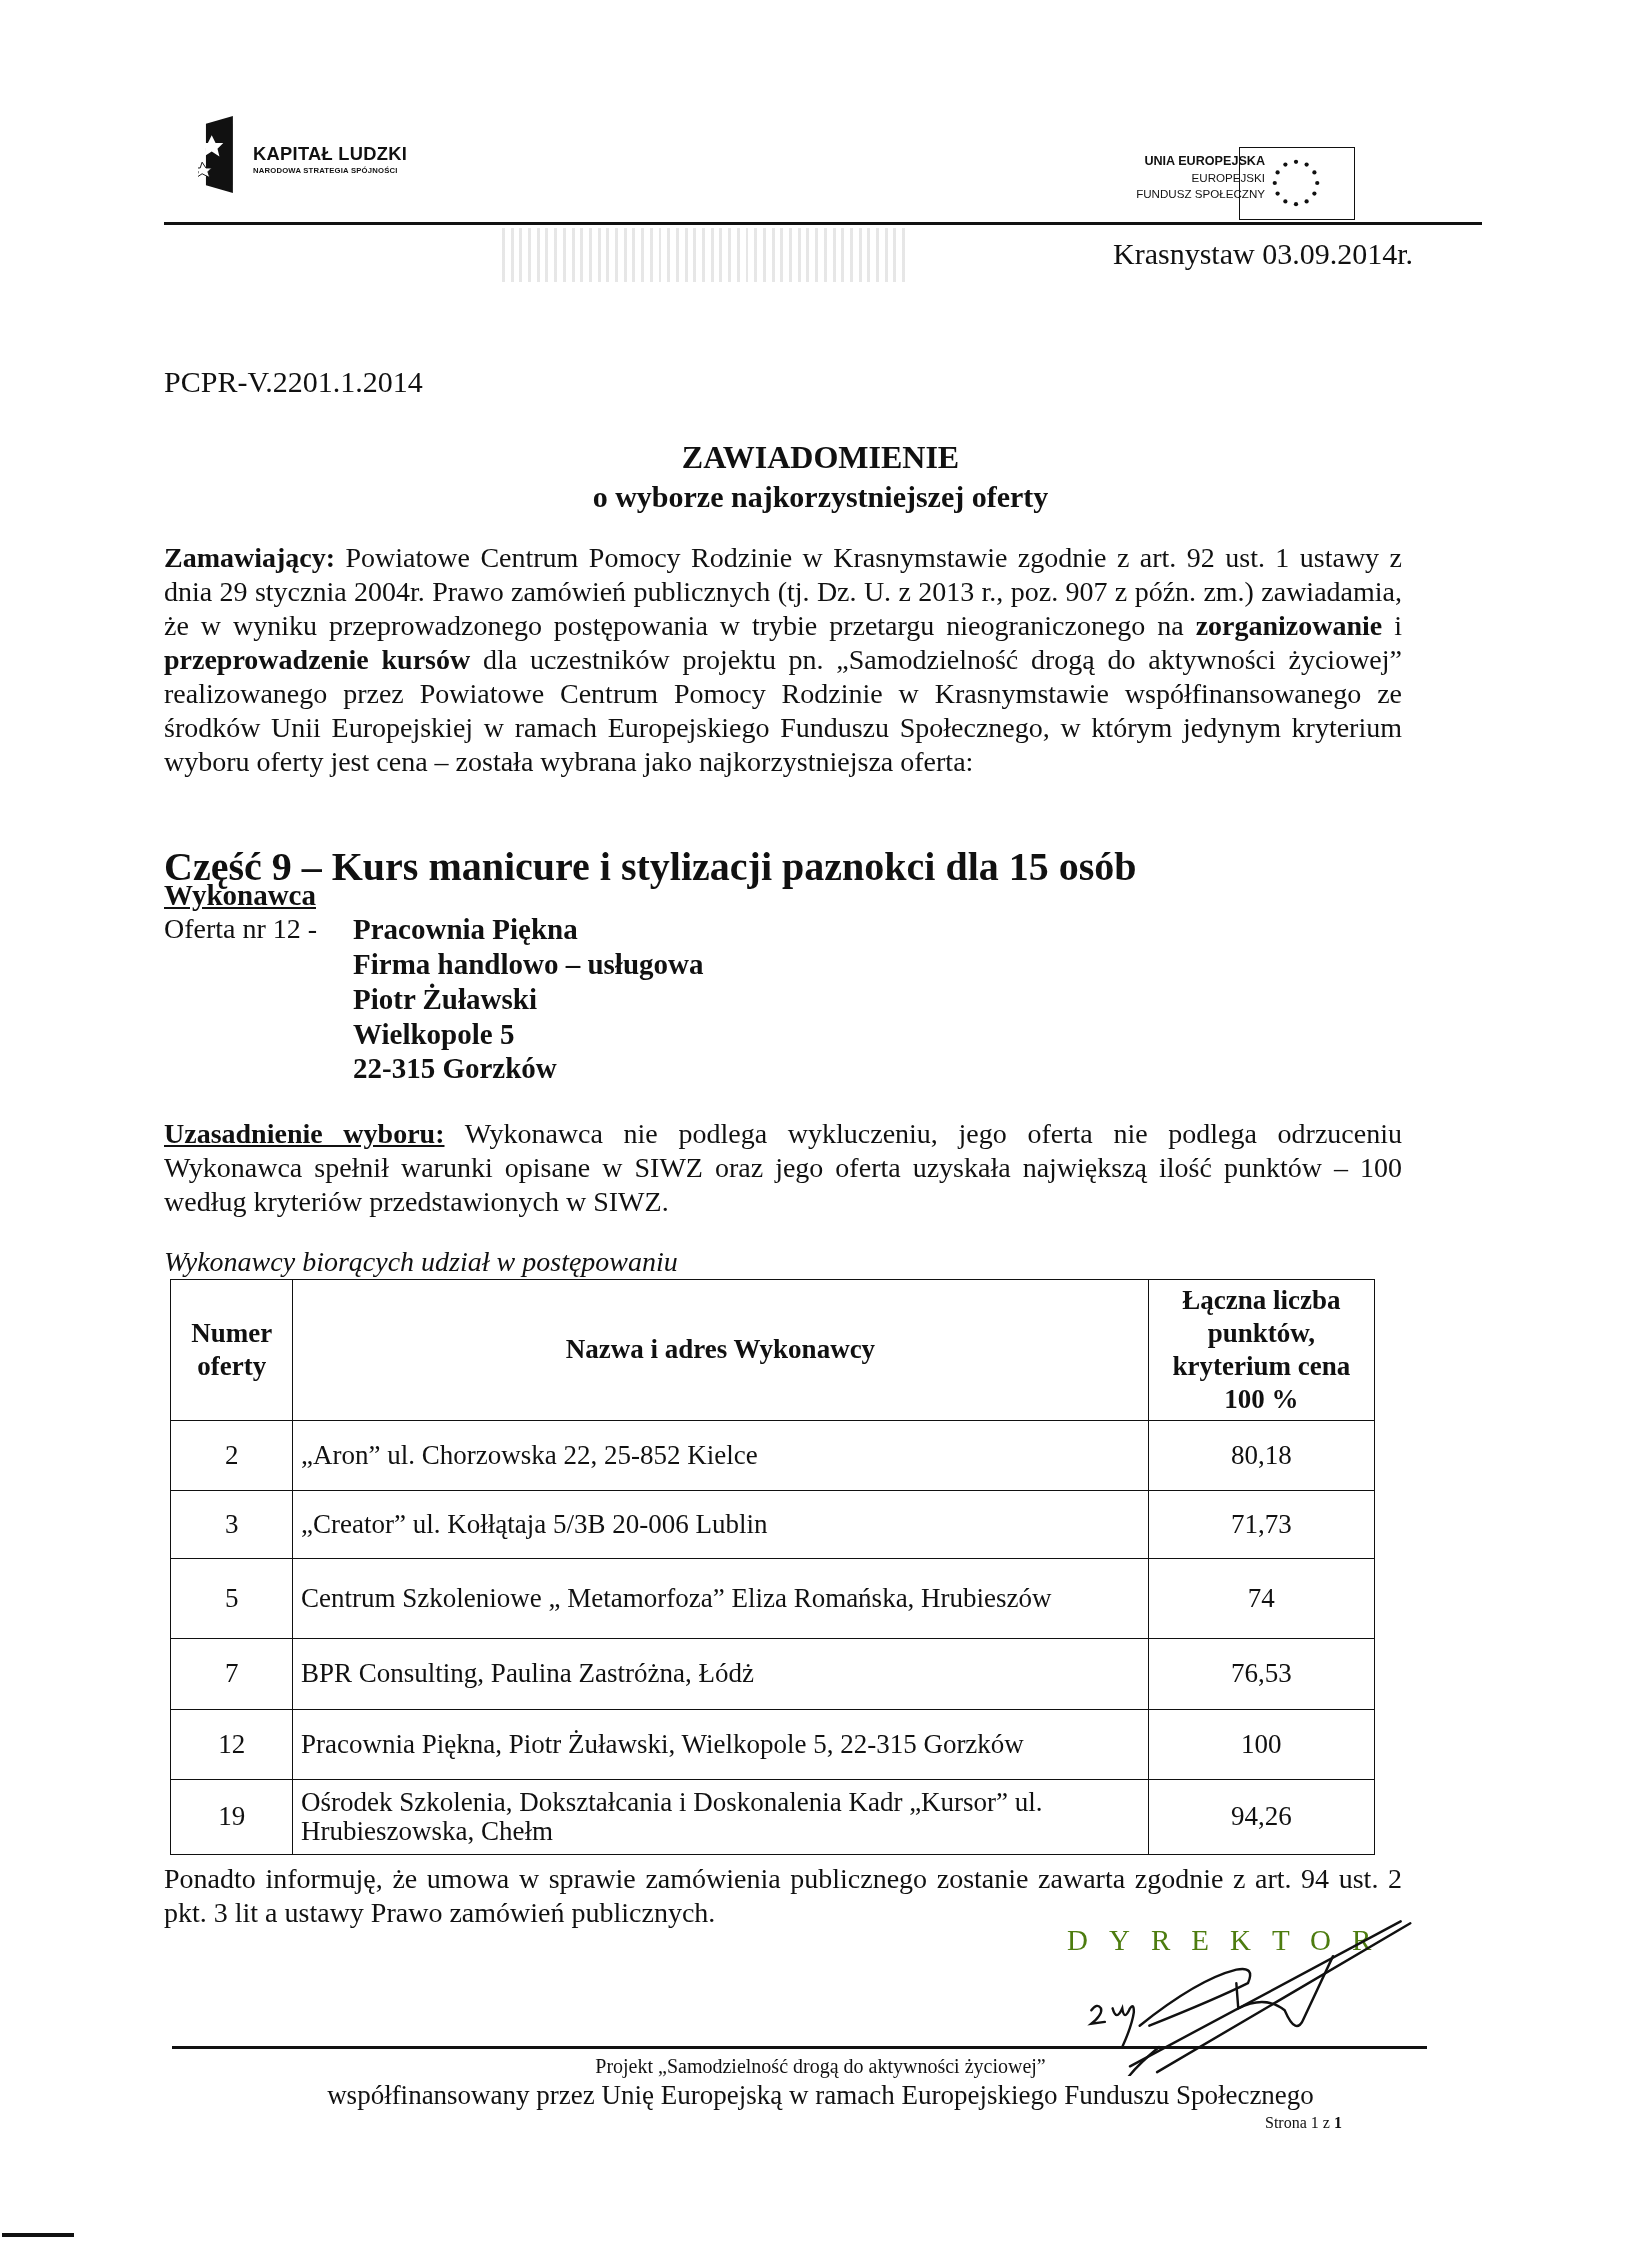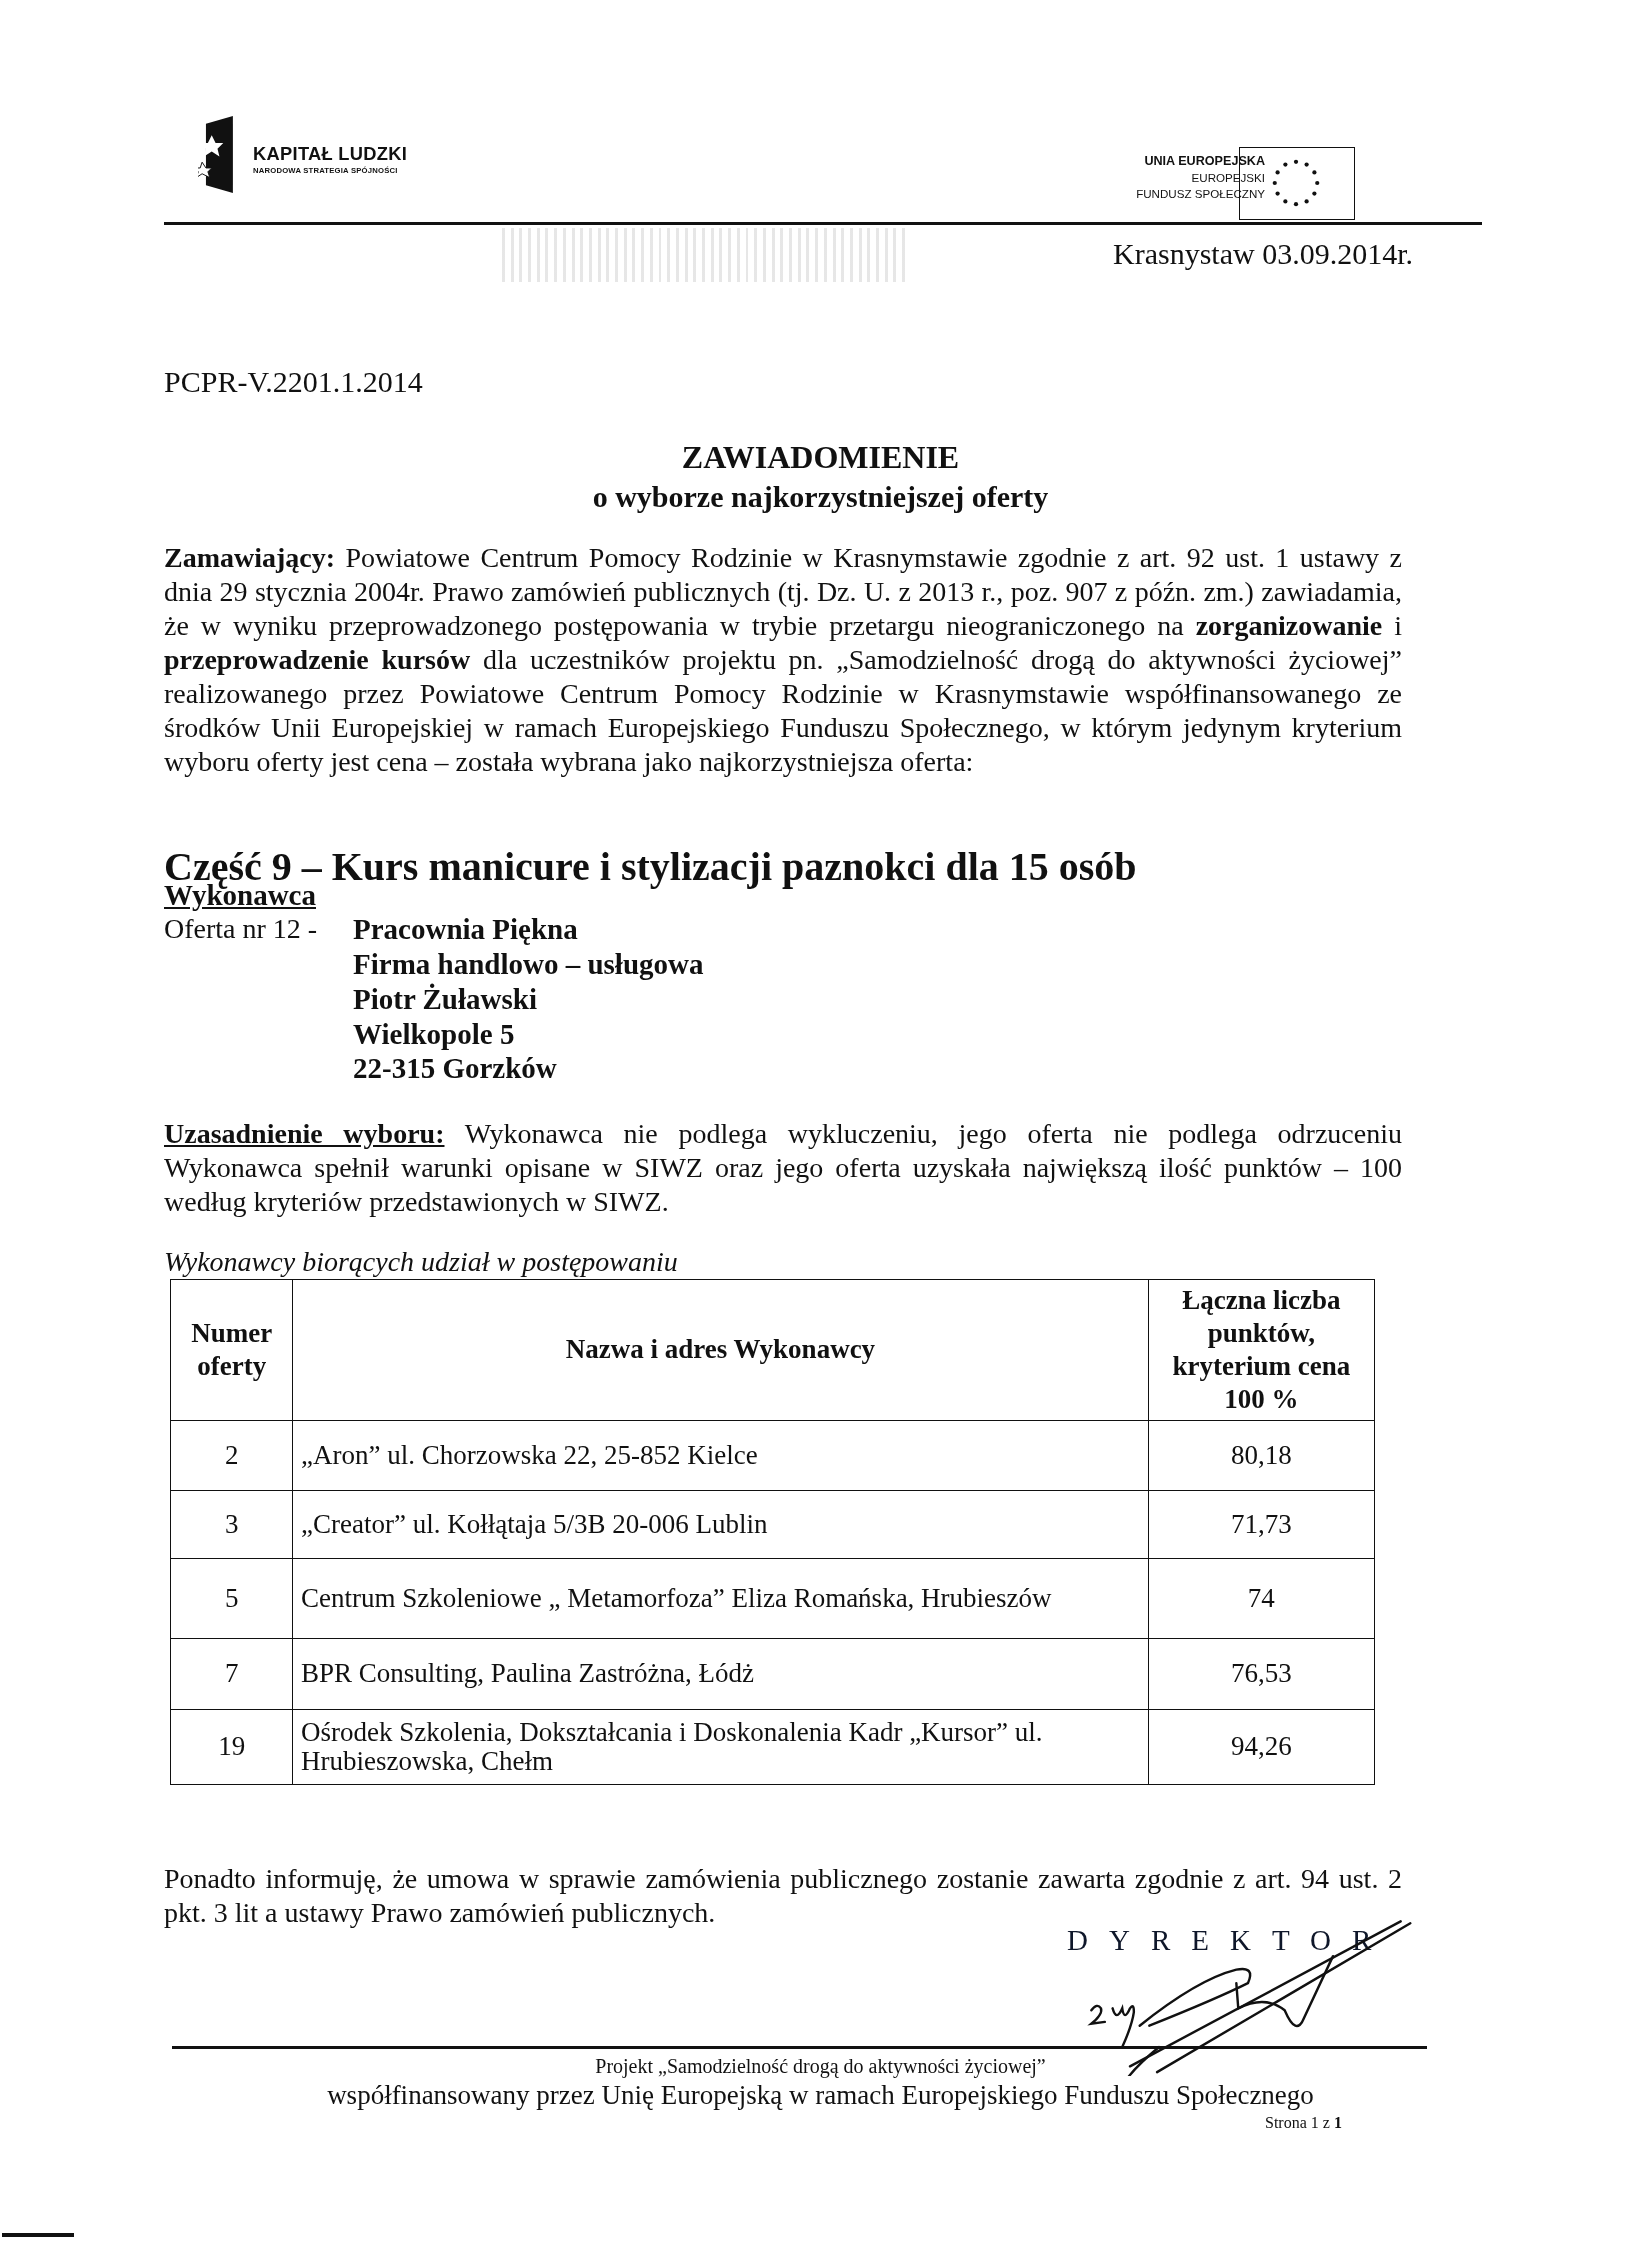--- a/index.html
+++ b/index.html
@@ -43,21 +43,21 @@
   table.offers th { font-weight: bold; text-align: center; line-height: 33px; }
   table.offers th.c1 { width: 106px; }
   table.offers th.c3 { width: 210px; }
   table.offers td.num { text-align: center; }
   table.offers td.pts { text-align: center; }
   table.offers td.name { text-align: left; line-height: 29px; }
 
   .closing { left: 164px; top: 1862px; width: 1238px; font-size: 28px; line-height: 34px; text-align: justify; }
 
   .signature { left: 1043px; top: 1902px; width: 406px; height: 174px; }
-  .stamp-dyr { left: 1067px; top: 1924px; font-size: 29px; letter-spacing: 21px; color: #0f172a; font-family: Liberation Serif, serif; }
+  .stamp-dyr { left: 1067px; top: 1924px; font-size: 29px; letter-spacing: 21px; color: #4d7c0f; font-family: Liberation Serif, serif; }
 
   .hr-foot { left: 172px; top: 2046px; width: 1255px; height: 2.9px; background: #111; }
   .foot1 { left: 0; width: 1641px; text-align: center; top: 2055px; font-size: 20px; }
   .foot2 { left: 0; width: 1641px; text-align: center; top: 2080px; font-size: 27px; }
   .pagenum { left: 1265px; top: 2114px; font-size: 16px; }
   .pagenum .total { font-weight: bold; }
 
   .stray-line { left: 1.9px; top: 2233px; width: 72px; height: 3.9px; background: #111; }
 </style>
 </head>
@@ -143,20 +143,25 @@
     <tr style="height:80px">
       <td class="num">5</td>
       <td class="name">Centrum Szkoleniowe „ Metamorfoza” Eliza Romańska, Hrubieszów</td>
       <td class="pts">74</td>
     </tr>
     <tr style="height:71px">
       <td class="num">7</td>
       <td class="name">BPR Consulting, Paulina Zastróżna, Łódż</td>
       <td class="pts">76,53</td>
     </tr>
+    <tr style="height:70px">
+      <td class="num">12</td>
+      <td class="name">Pracownia Piękna, Piotr Żuławski, Wielkopole 5, 22-315 Gorzków</td>
+      <td class="pts">100</td>
+    </tr>
     <tr style="height:75px">
       <td class="num">19</td>
       <td class="name">Ośrodek Szkolenia, Dokształcania i Doskonalenia Kadr „Kursor” ul. Hrubieszowska, Chełm</td>
       <td class="pts">94,26</td>
     </tr>
   </tbody>
 </table>
 
 <div class="abs closing">Ponadto informuję, że umowa w sprawie zamówienia publicznego zostanie zawarta zgodnie z art. 94 ust. 2 pkt. 3 lit a ustawy Prawo zamówień publicznych.</div>
 

